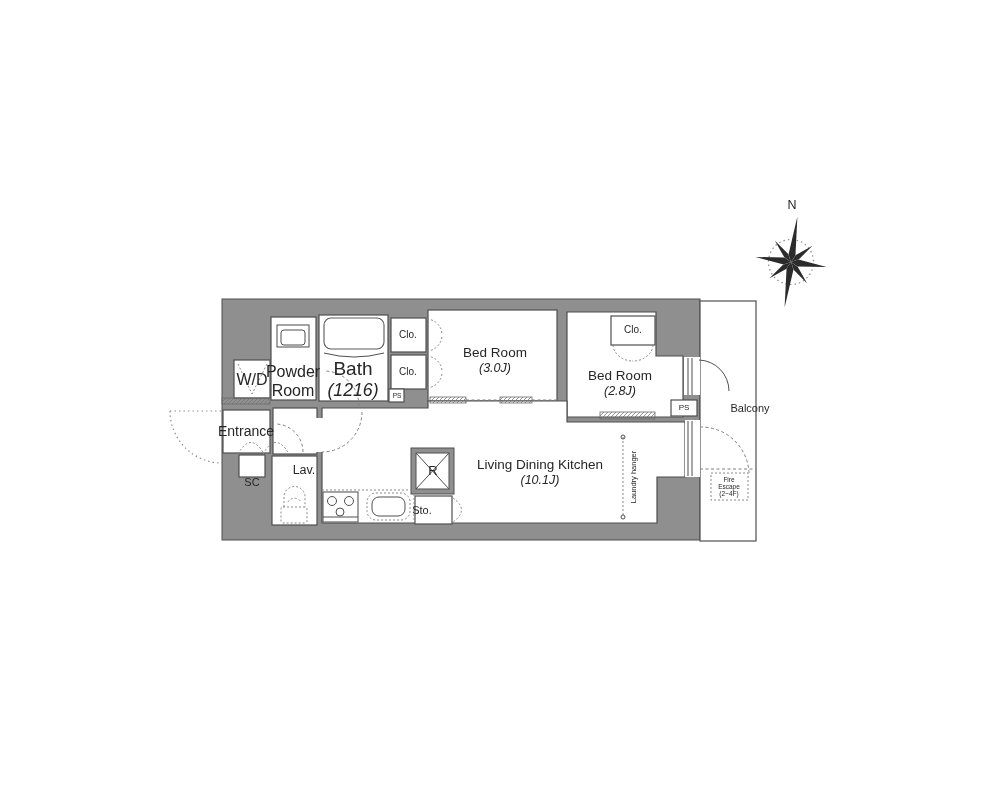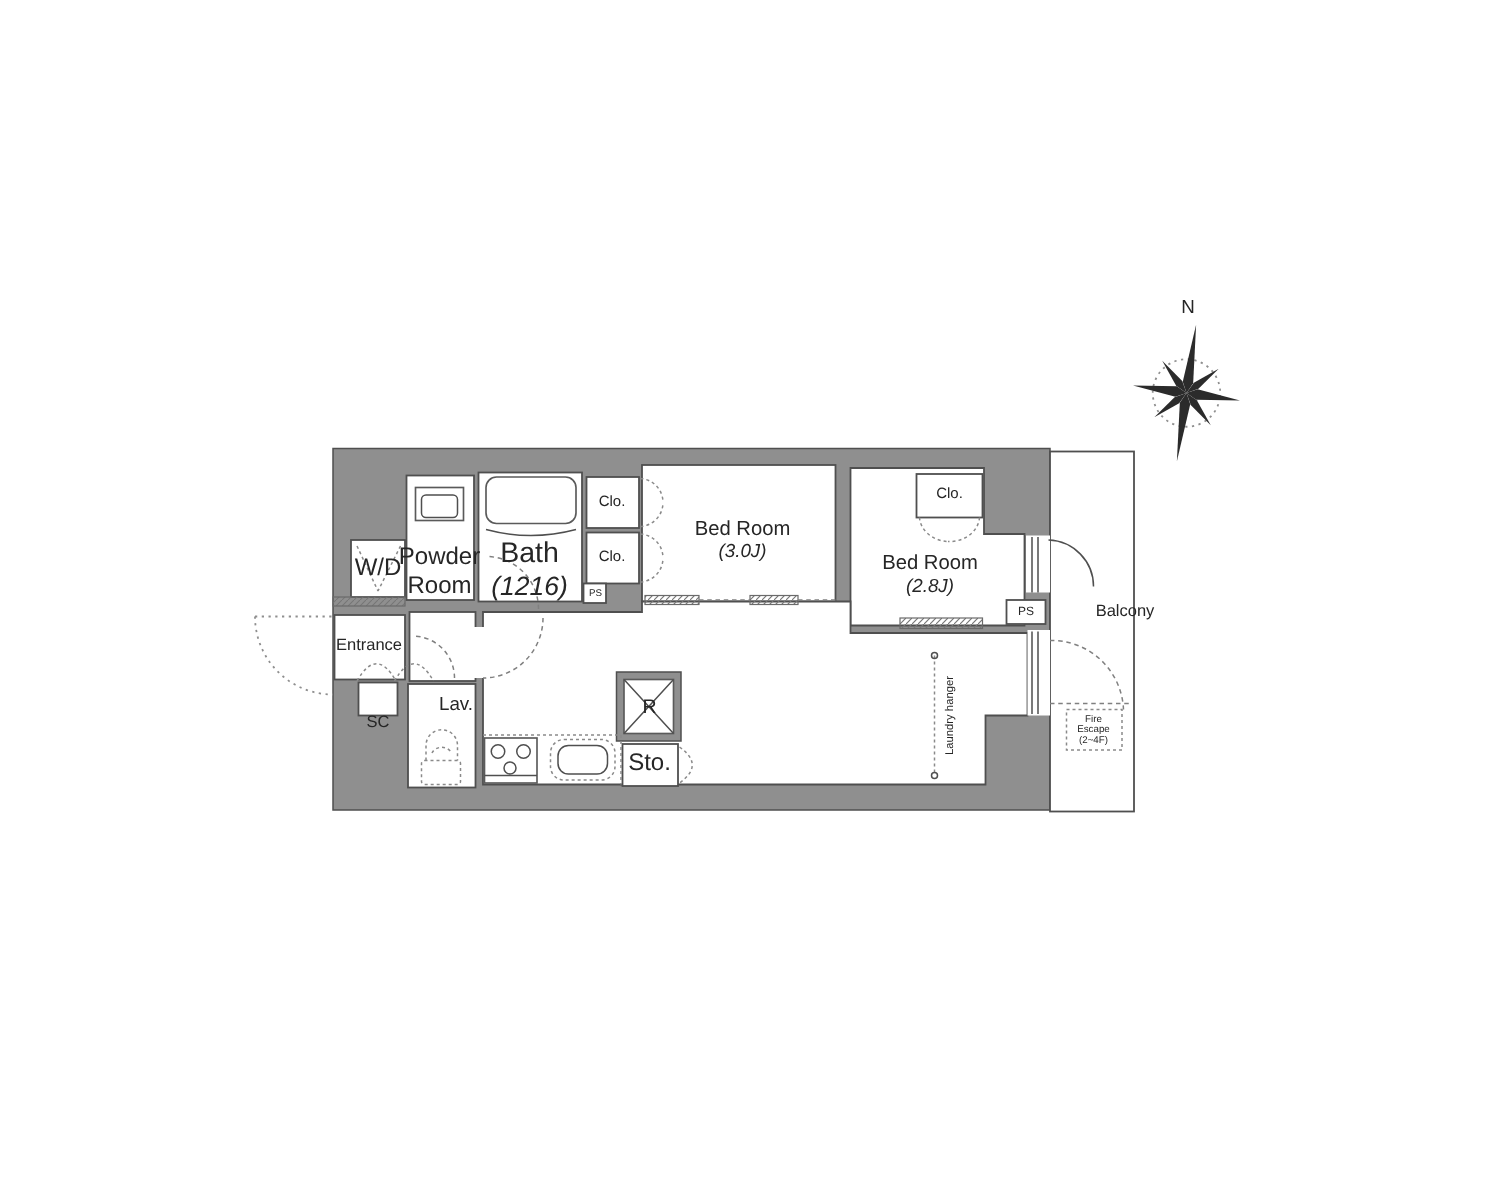--- a/index.html
+++ b/index.html
@@ -174,27 +174,31 @@
   <div class="lbl" style="left:633px;top:330px;font-size:10px;">Clo.</div>
 
   <div class="lbl" style="left:620px;top:383px;font-size:13.5px;">
     <div>Bed Room</div>
     <div class="sub">(2.8J)</div>
   </div>
 
   <div class="lbl" style="left:684px;top:408px;font-size:8px;">PS</div>
   <div class="lbl" style="left:729px;top:408px;font-size:11px;margin-left:21px;">Balcony</div>
 
-  <div class="lbl" style="left:246px;top:431px;font-size:11px;">Entrance</div>
+  <div class="lbl" style="left:246px;top:431px;font-size:14px;">Entrance</div>
   <div class="lbl" style="left:252px;top:466px;font-size:11px;margin-top:16px;">SC</div>
   <div class="lbl" style="left:304px;top:470px;font-size:12.5px;">Lav.</div>
 
+  <div class="lbl" style="left:540px;top:472px;font-size:13.5px;">
+    <div>Living Dining Kitchen</div>
+    <div class="sub">(10.1J)</div>
+  </div>
 
   <div class="lbl" style="left:433px;top:471px;font-size:13px;">R</div>
-  <div class="lbl" style="left:433px;top:510px;font-size:16px;">Sto.</div>
+  <div class="lbl" style="left:422px;top:510px;font-size:11px;">Sto.</div>
 
   <div class="lbl rot" style="left:634px;top:477px;font-size:7.5px;">Laundry hanger</div>
 
   <div class="lbl" style="left:729px;top:487px;font-size:6.5px;line-height:1.1;">
     <div>Fire</div>
     <div>Escape</div>
     <div>(2~4F)</div>
   </div>
 
   <div class="lbl" style="left:792px;top:205px;font-size:12.5px;">N</div>

